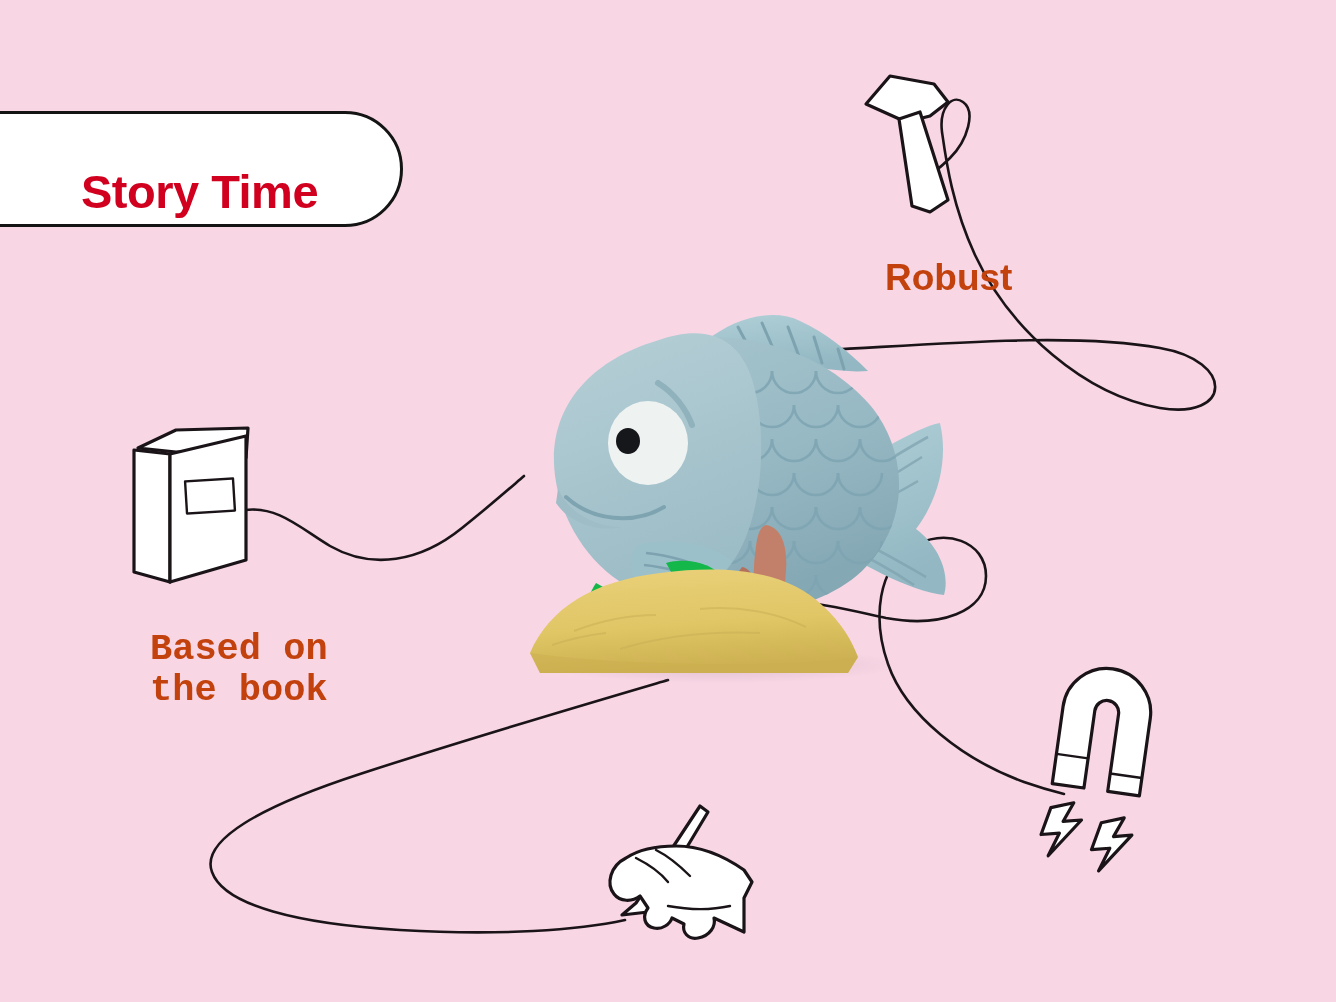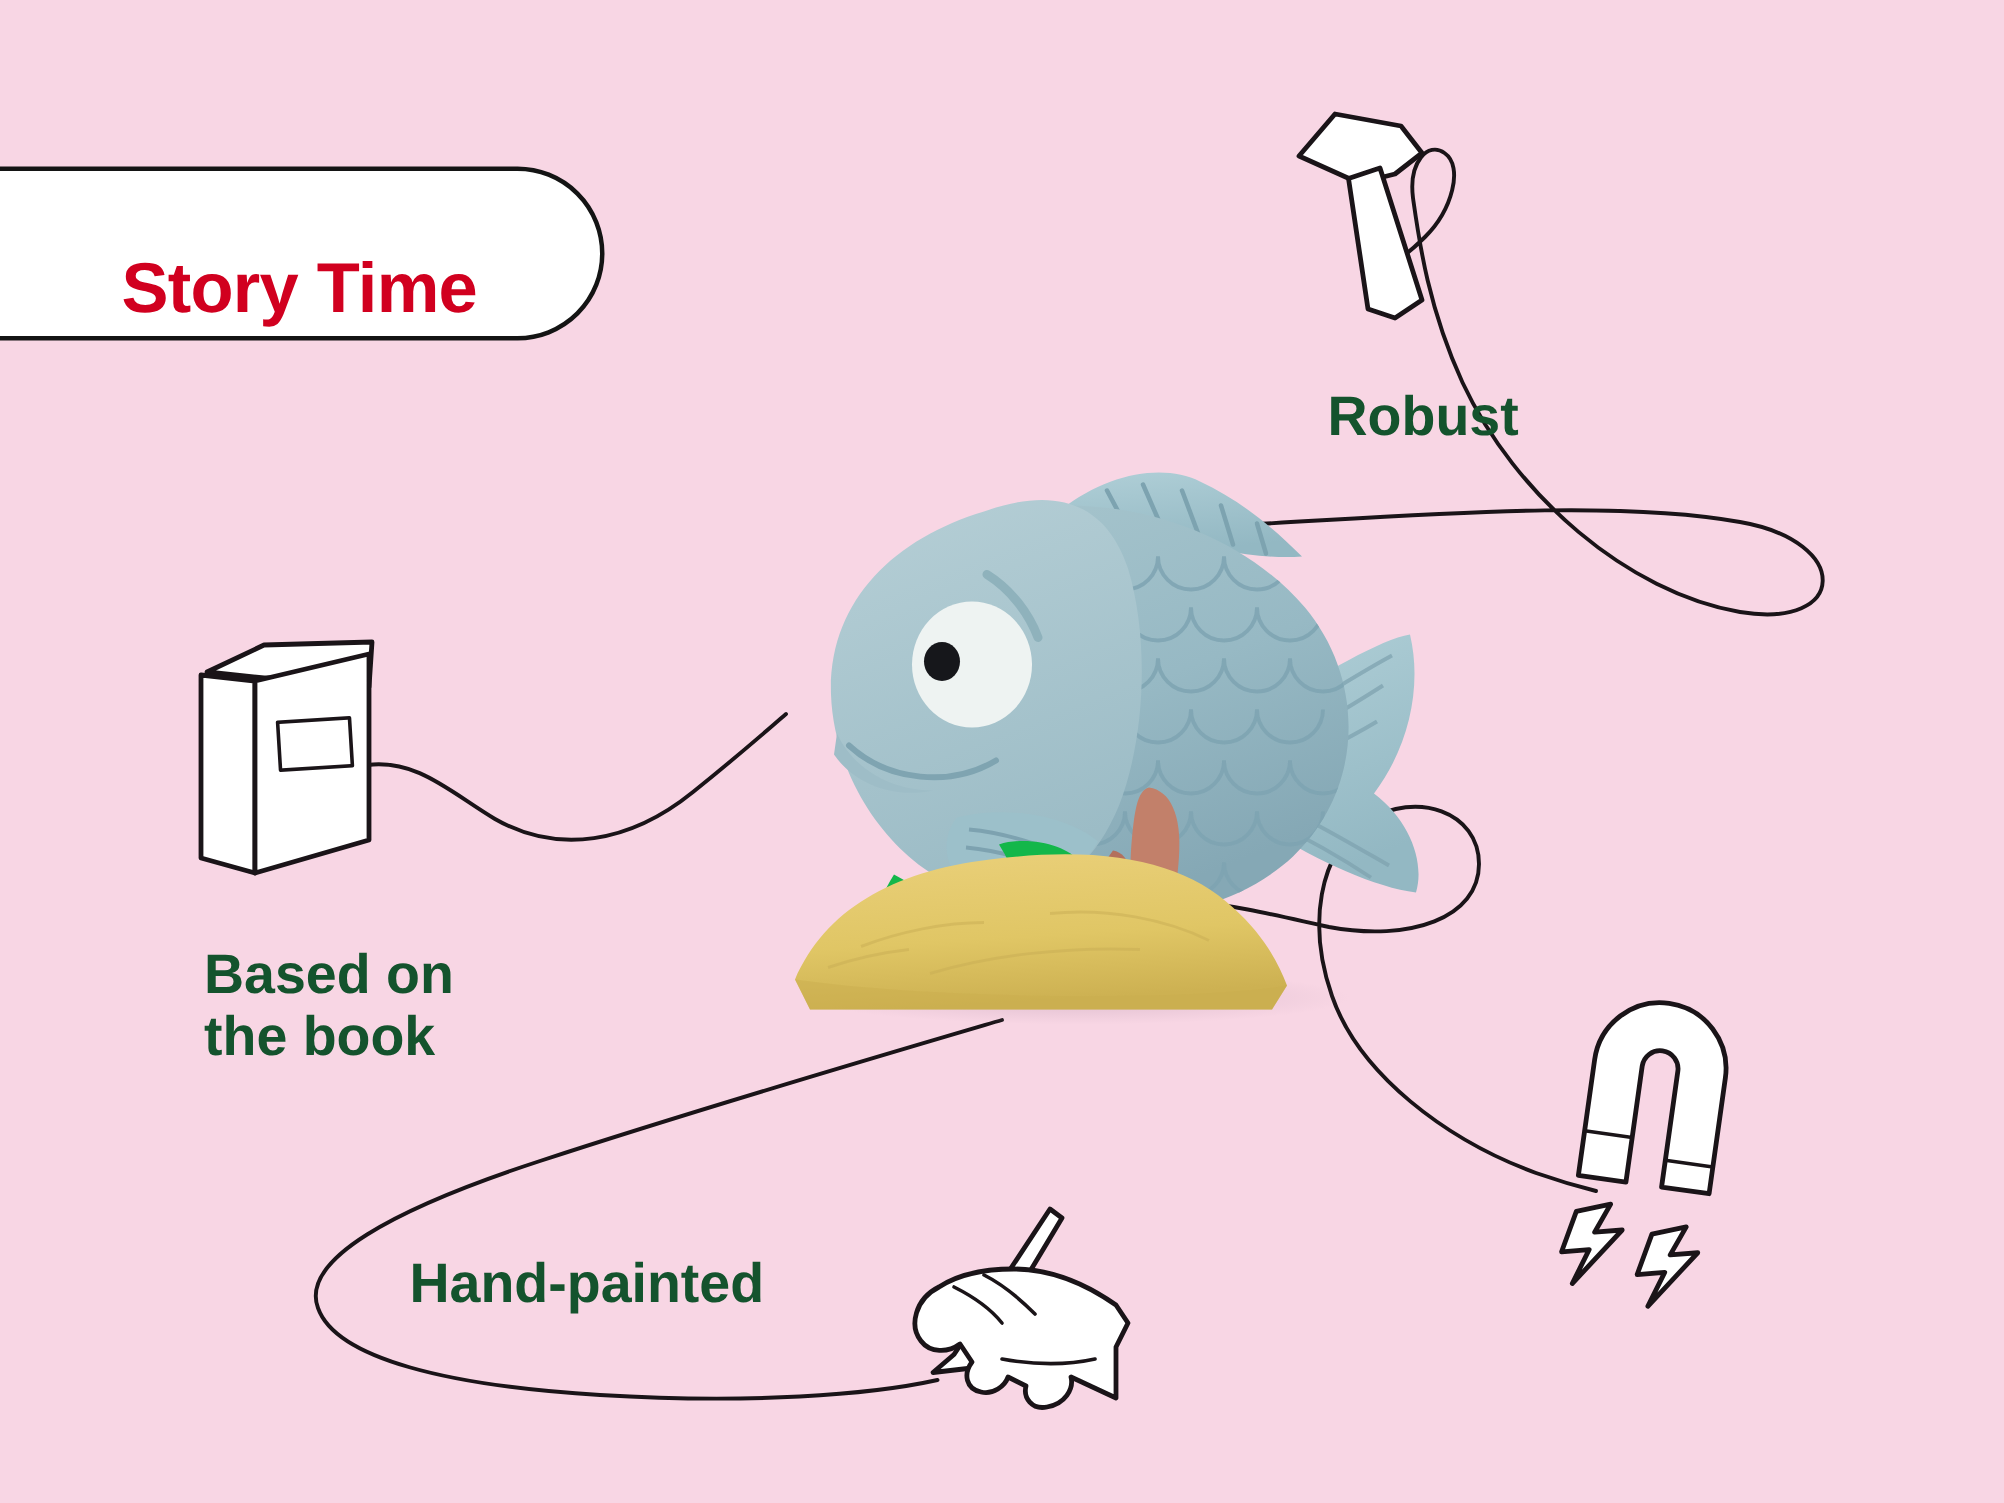--- a/index.html
+++ b/index.html
@@ -38,28 +38,28 @@
     font-size: 47px;
     font-weight: bold;
     letter-spacing: -0.5px;
     white-space: nowrap;
     margin-top: 44px;
   }
 
   
   .feat-label {
     position: absolute;
-    color: #14532d;
+    color: #c2410c;
     font-weight: bold;
     line-height: 1.12;
     white-space: pre-line;
     z-index: 30;
   }
   #label-robust   { left: 885px; top: 257px; font-size: 37px; }
-  #label-based    { left: 136px; top: 629px; font-size: 37px; }
+  #label-based    { left: 150px; top: 629px; font-size: 37px; font-family: Liberation Mono, monospace; }
   #label-magnetic { left: 1009px; top: 640px; font-size: 37px; }
   #label-hand     { left: 273px; top: 835px; font-size: 37px; }
 
   
   #doodles {
     position: absolute;
     left: 0; top: 0;
     width: 1336px;
     height: 1002px;
     z-index: 20;
@@ -298,15 +298,14 @@
   <div id="badge">
     <span class="badge-text">Story Time</span>
   </div>
 
   <div class="feat-label" id="label-robust">Robust</div>
 
   <div class="feat-label" id="label-based">Based on
 the book</div>
 
 
-  <div class="feat-label" id="label-hand">Hand-painted</div>
 
 </div>
 
 </body></html>

